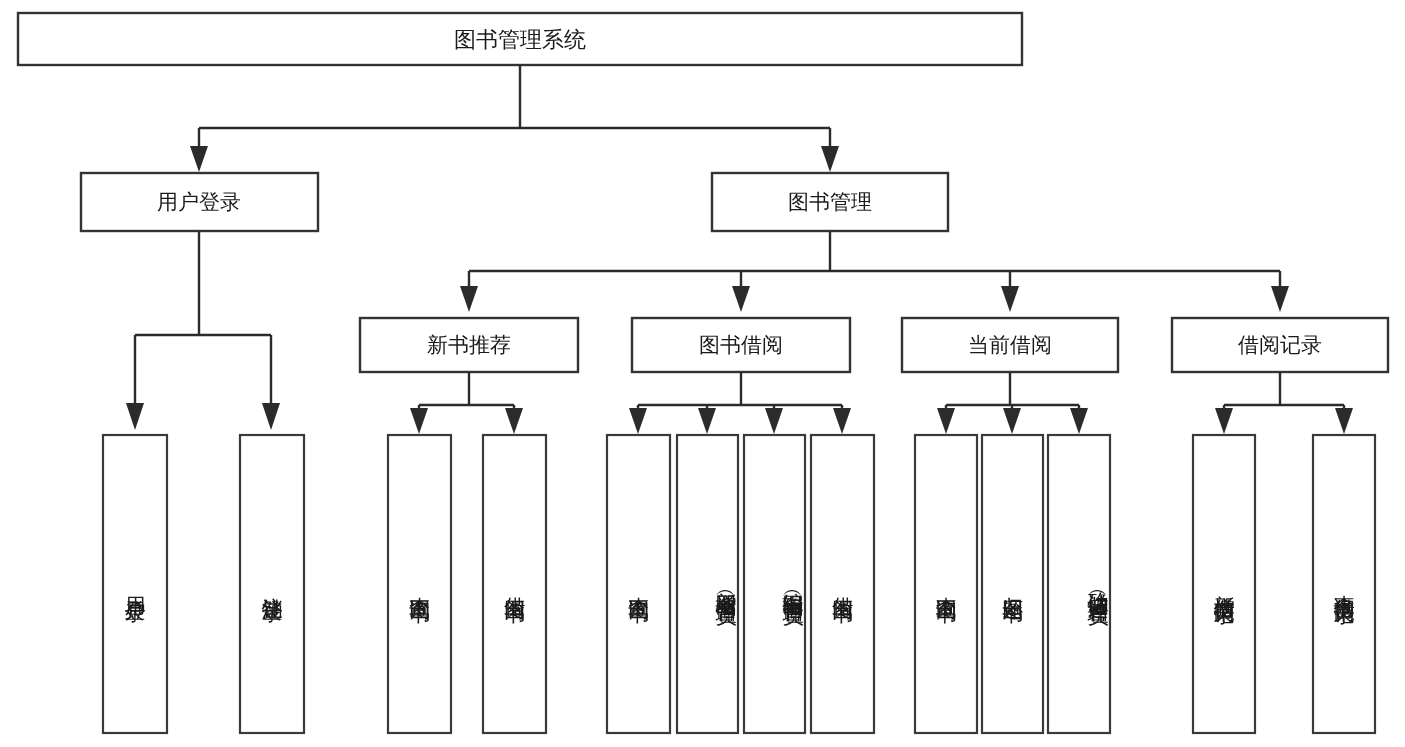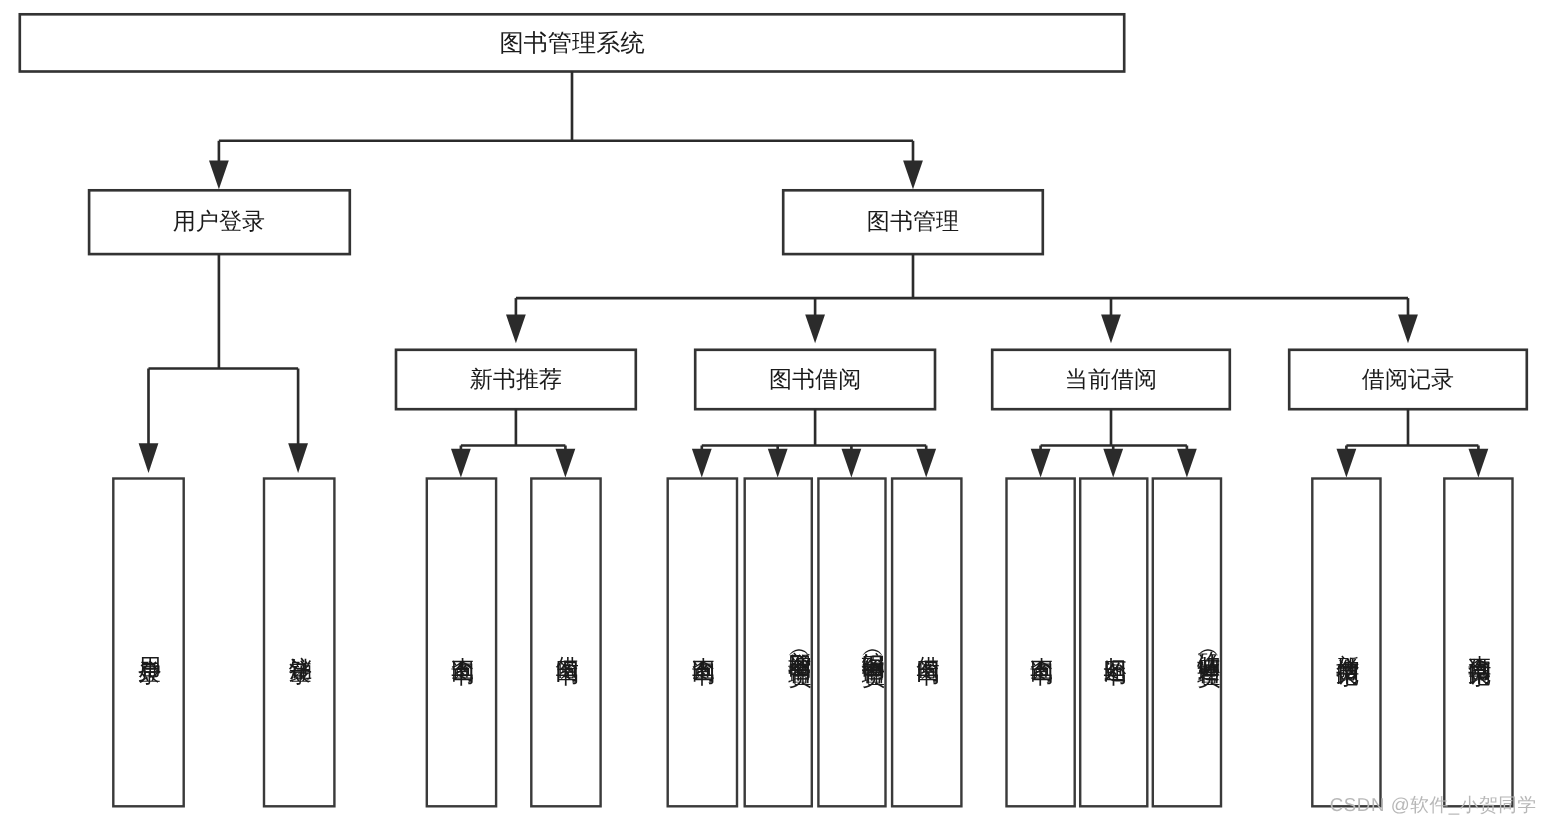--- a/index.html
+++ b/index.html
@@ -234,15 +234,14 @@
   <div class="vlabel" style="left:744px; top:437px; width:61px; height:294px; align-items:flex-start;">编辑图书（管理员）</div>
   <div class="vlabel" style="left:811px; top:435px; width:63px; height:298px;">借阅图书</div>
 
   <div class="vlabel" style="left:915px; top:435px; width:62px; height:298px;">查询图书</div>
   <div class="vlabel" style="left:982px; top:435px; width:61px; height:298px;">归还图书</div>
   <div class="vlabel" style="left:1048px; top:437px; width:62px; height:294px; align-items:flex-start;">确认归还（管理员）</div>
 
   <div class="vlabel" style="left:1193px; top:435px; width:62px; height:298px;">新增借阅记录</div>
   <div class="vlabel" style="left:1313px; top:435px; width:62px; height:298px;">查询借阅记录</div>
 
-  <div class="watermark">CSDN @软件_小贺同学</div>
 
 </div>
 
 </body></html>

